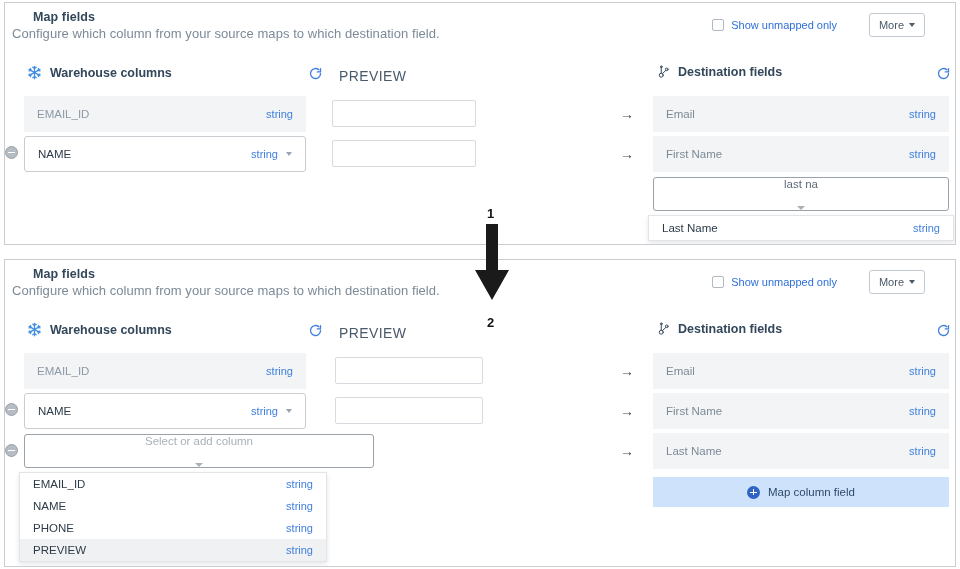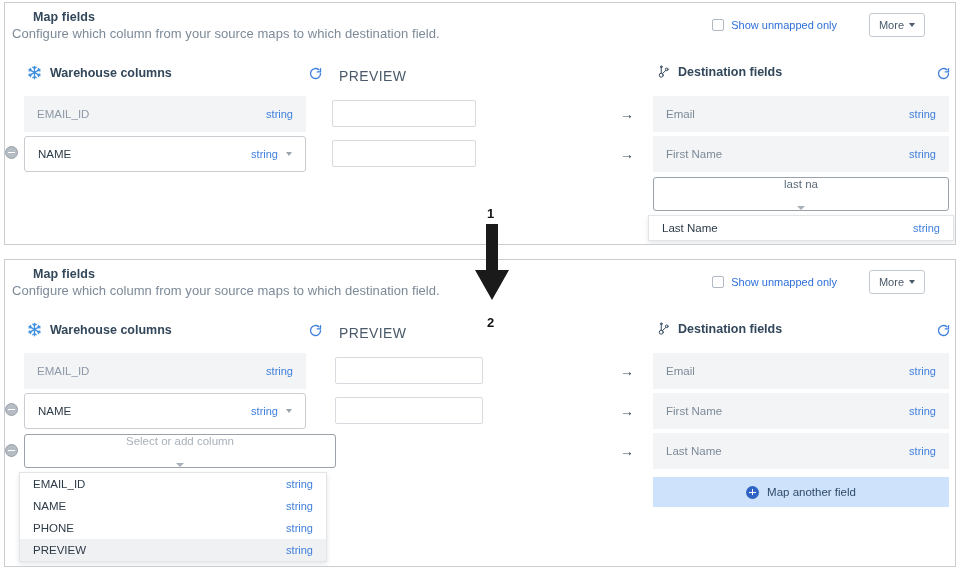--- a/index.html
+++ b/index.html
@@ -379,21 +379,21 @@
         </div>
       <div class="row row-box" style="left:19px; top:133px; width:282px;">
         <span class="name">NAME</span>
         <span class="type">string</span>
         <span class="row-caret"></span>
       </div>
 
       <div class="rm-handle" style="left:0px; top:184px;">
           <i></i>
         </div>
-      <div class="combo" style="left:19px; top:174px; width:312px;">
+      <div class="combo" style="left:19px; top:174px; width:350px;">
         <span class="val placeholder">Select or add column</span>
         <span class="caret"></span>
       </div>
 
       <div class="menu" style="left:14px; top:212px; width:308px;">
         <div class="menu-item" style="height:22px;">
           <span>EMAIL_ID</span>
           <span class="mtype">string</span>
         </div>
         <div class="menu-item" style="height:22px;">
@@ -426,21 +426,21 @@
       </div>
 
       <span class="map-arrow" style="left:615px; top:184px;">→</span>
       <div class="row row-dest" style="left:648px; top:173px; width:296px;">
         <span class="name">Last Name</span>
         <span class="type">string</span>
       </div>
 
       <div class="map-another" style="left:648px; top:217px; width:296px;">
         <span class="plus-circle"></span>
-        <span>Map another field</span>
+        <span>Map column field</span>
       </div>
 
     </div>
   </div>
 
   <div class="ann-num" style="left:487px; top:206px;">1</div>
   <div class="ann" style="left:472px; top:224px;">
     <svg width="40" height="80" viewBox="0 0 40 80" aria-hidden="true">
       <polygon points="14,0 26,0 26,46 37,46 20,76 3,46 14,46" fill="#1a1a1a"></polygon>
     </svg>

